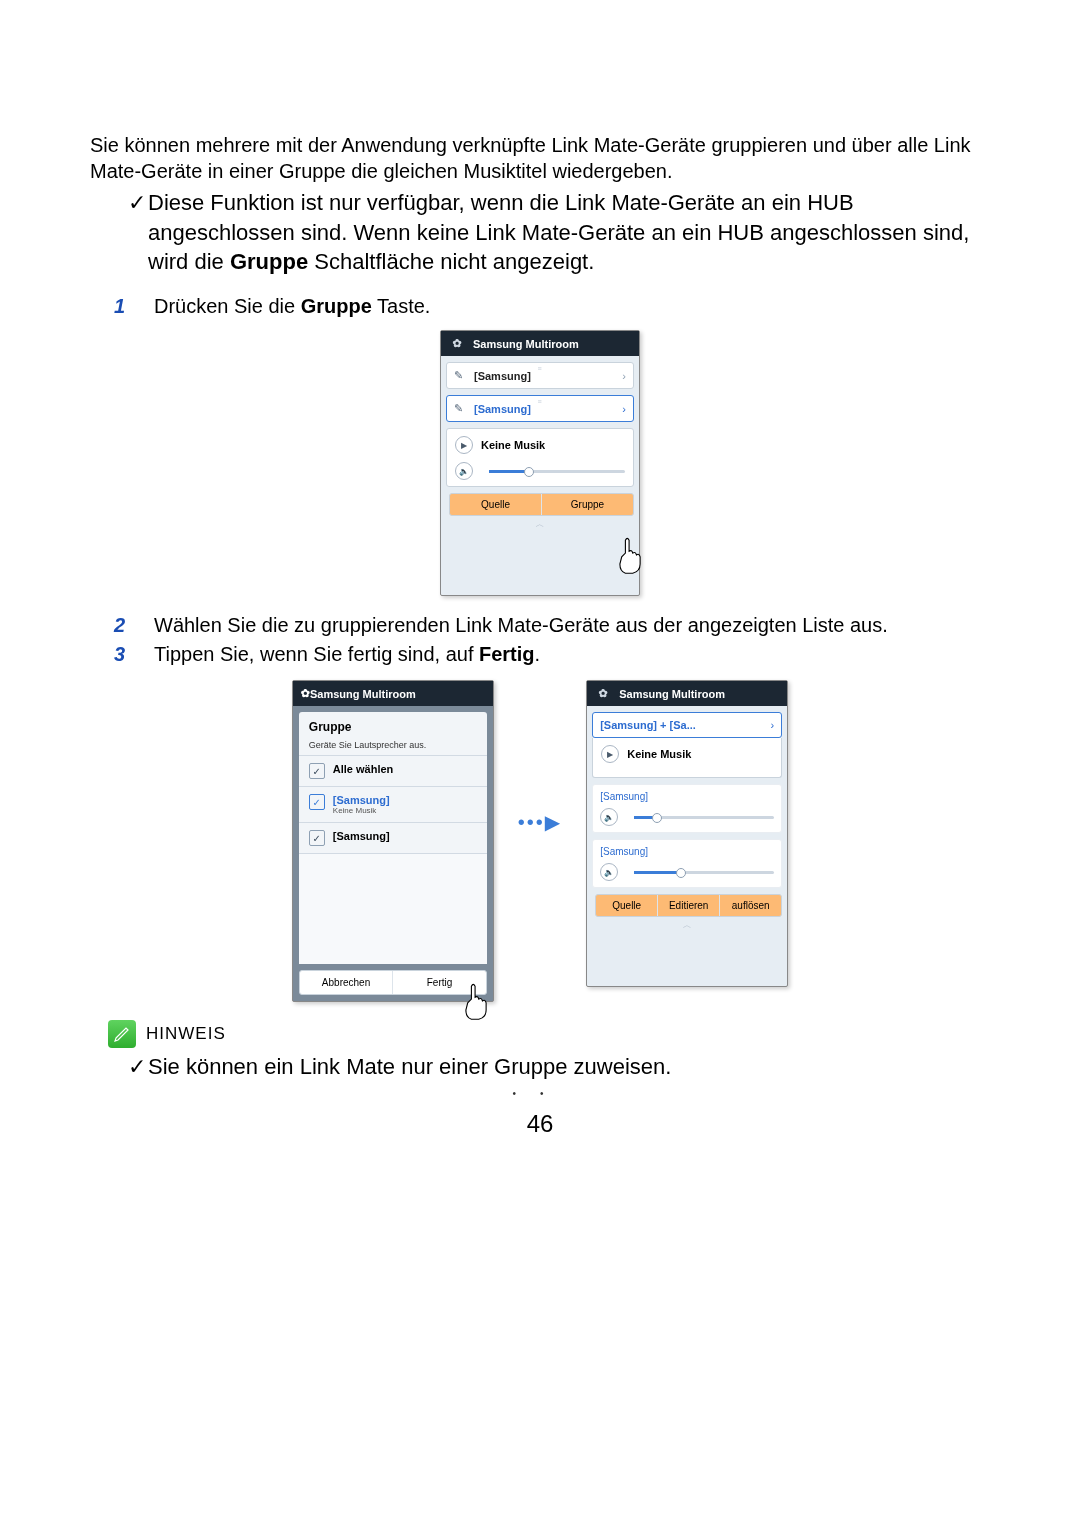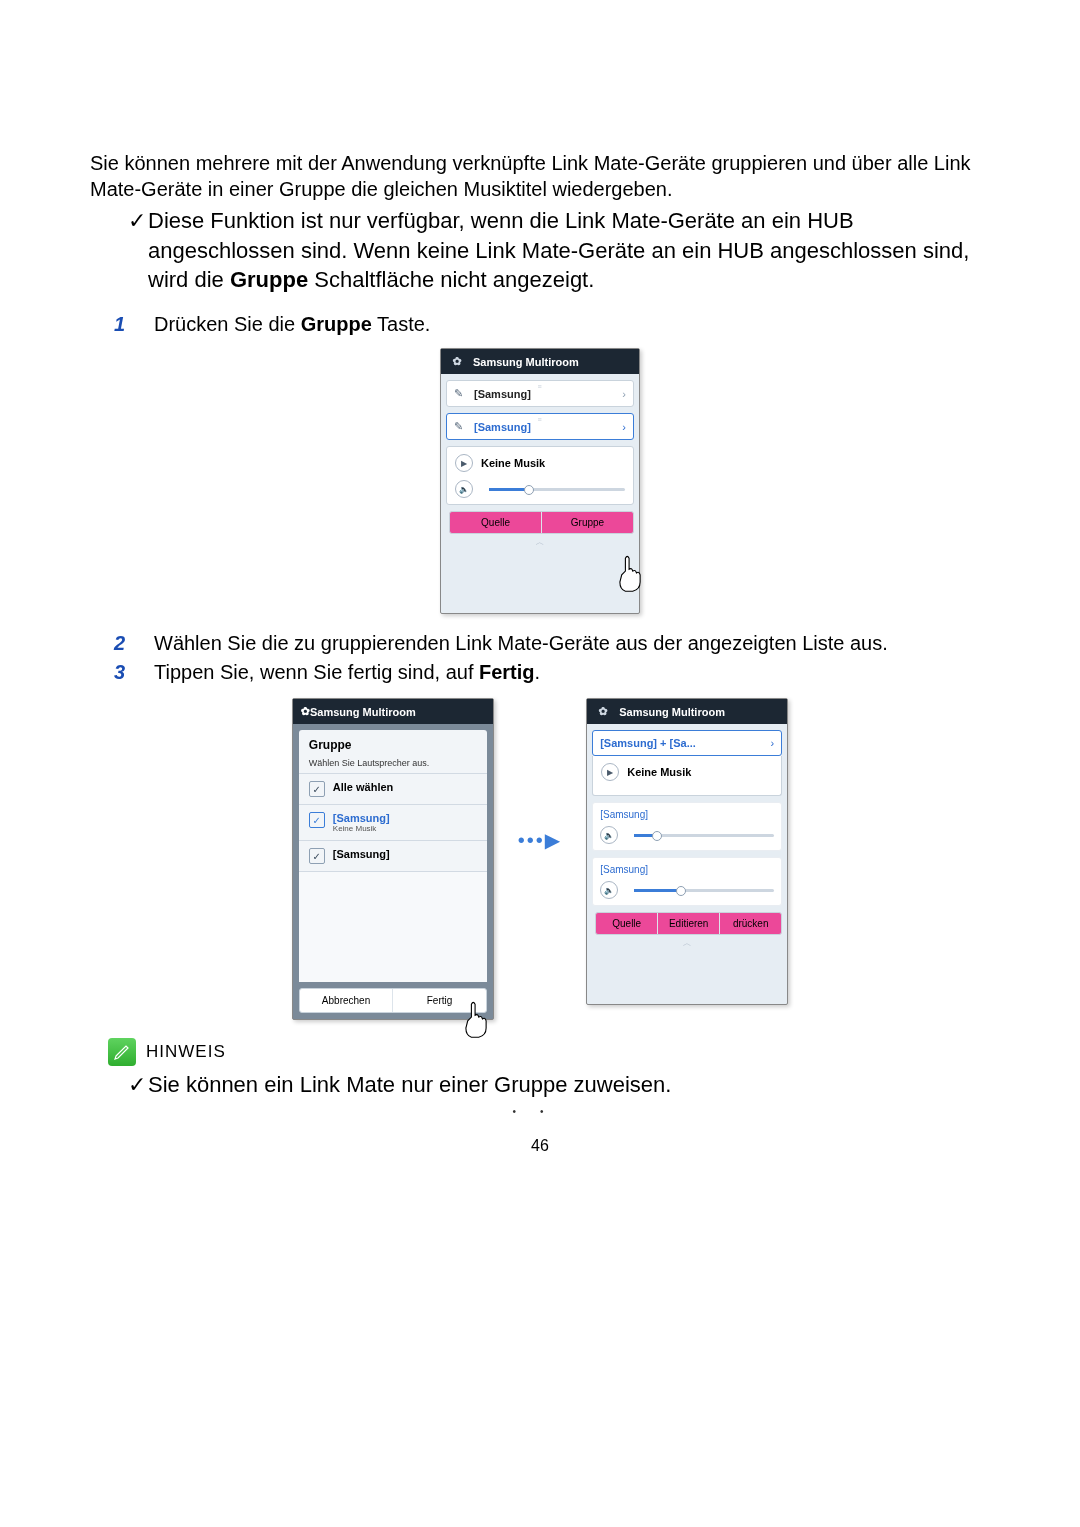--- a/index.html
+++ b/index.html
@@ -22,21 +22,21 @@
   .section-title .bar {
     display: inline-block;
     width: 6px;
     height: 24px;
     background: #1a4db3;
     margin-right: 8px;
   }
   .body-text {
     font-size: 20px;
     line-height: 1.3;
-    margin-top: 20px;
+    margin-top: 2px;
   }
   .click-here {
     display: inline-block;
     background: #17b9a7;
     border: 1px solid #7db5d6;
     color: #fff;
     font-size: 14px;
     padding: 1px 6px;
     border-radius: 3px;
   }
@@ -215,21 +215,21 @@
     position: absolute;
     top: -3px;
     width: 8px;
     height: 8px;
     border-radius: 50%;
     background: #fff;
     border: 1px solid #8ea0b3;
   }
   .btnbar {
     margin: 6px 5px 0 8px;
-    background: #ec4899;
+    background: #fdba74;
     border: 1px solid #c9d3dc;
     border-radius: 3px;
     display: flex;
   }
   .btnbar .b {
     flex: 1;
     text-align: center;
     padding: 5px 0;
     font-size: 10px;
     border-right: 1px solid #dde4eb;
@@ -357,22 +357,22 @@
   .sub-spk {
     margin: 6px 5px 0 5px;
     background: #fff;
     border: 1px solid #e9edf2;
     border-radius: 3px;
     padding: 6px 7px;
   }
   .sub-spk .name { color: #2d6cd0; font-size: 10px; }
   .page-num {
     text-align: center;
-    font-size: 16px;
-    margin-top: 24px;
+    font-size: 24px;
+    margin-top: 15px;
   }
   .dots-above {
     text-align: center;
     letter-spacing: 24px;
     font-size: 10px;
     color: #333;
     margin-bottom: -4px;
   }
 </style>
 </head>
@@ -452,21 +452,21 @@
 
   <div class="mock-pair">
 
     <div class="phone-sel">
       <div class="titlebar">
         <span class="gear">✿</span>
         <span>Samsung Multiroom</span>
       </div>
       <div class="dialog">
         <div class="dlg-title">Gruppe</div>
-        <div class="dlg-sub">Wählen Sie Lautsprecher aus.</div>
+        <div class="dlg-sub">Geräte Sie Lautsprecher aus.</div>
         <div class="sel-row">
           <span class="chk">✓</span>
           <span class="txt primary">Alle wählen</span>
         </div>
         <div class="sel-row">
           <span class="chk blue">✓</span>
           <span class="txt">
             <div class="blue-text">[Samsung]</div>
             <div class="sub">Keine Musik</div>
           </span>
@@ -519,21 +519,21 @@
           <span class="circle-btn">🔈</span>
           <div class="slider">
             <div class="fill" style="width:32%"></div>
             <div class="thumb" style="left:30%"></div>
           </div>
         </div>
       </div>
       <div class="btnbar">
         <div class="b">Quelle</div>
         <div class="b">Editieren</div>
-        <div class="b">drücken</div>
+        <div class="b">auflösen</div>
       </div>
       <div class="drag-handle">︿</div>
       <div class="spacer" style="height:50px"></div>
     </div>
   </div>
 
   <div class="note-row">
     <div class="note-icon">
       <svg width="18" height="18" viewBox="0 0 18 18">
           <path d="M3 13 L13 3 L15 5 L5 15 L2 16 Z" fill="none" stroke="#fff" stroke-width="1.2"></path>

